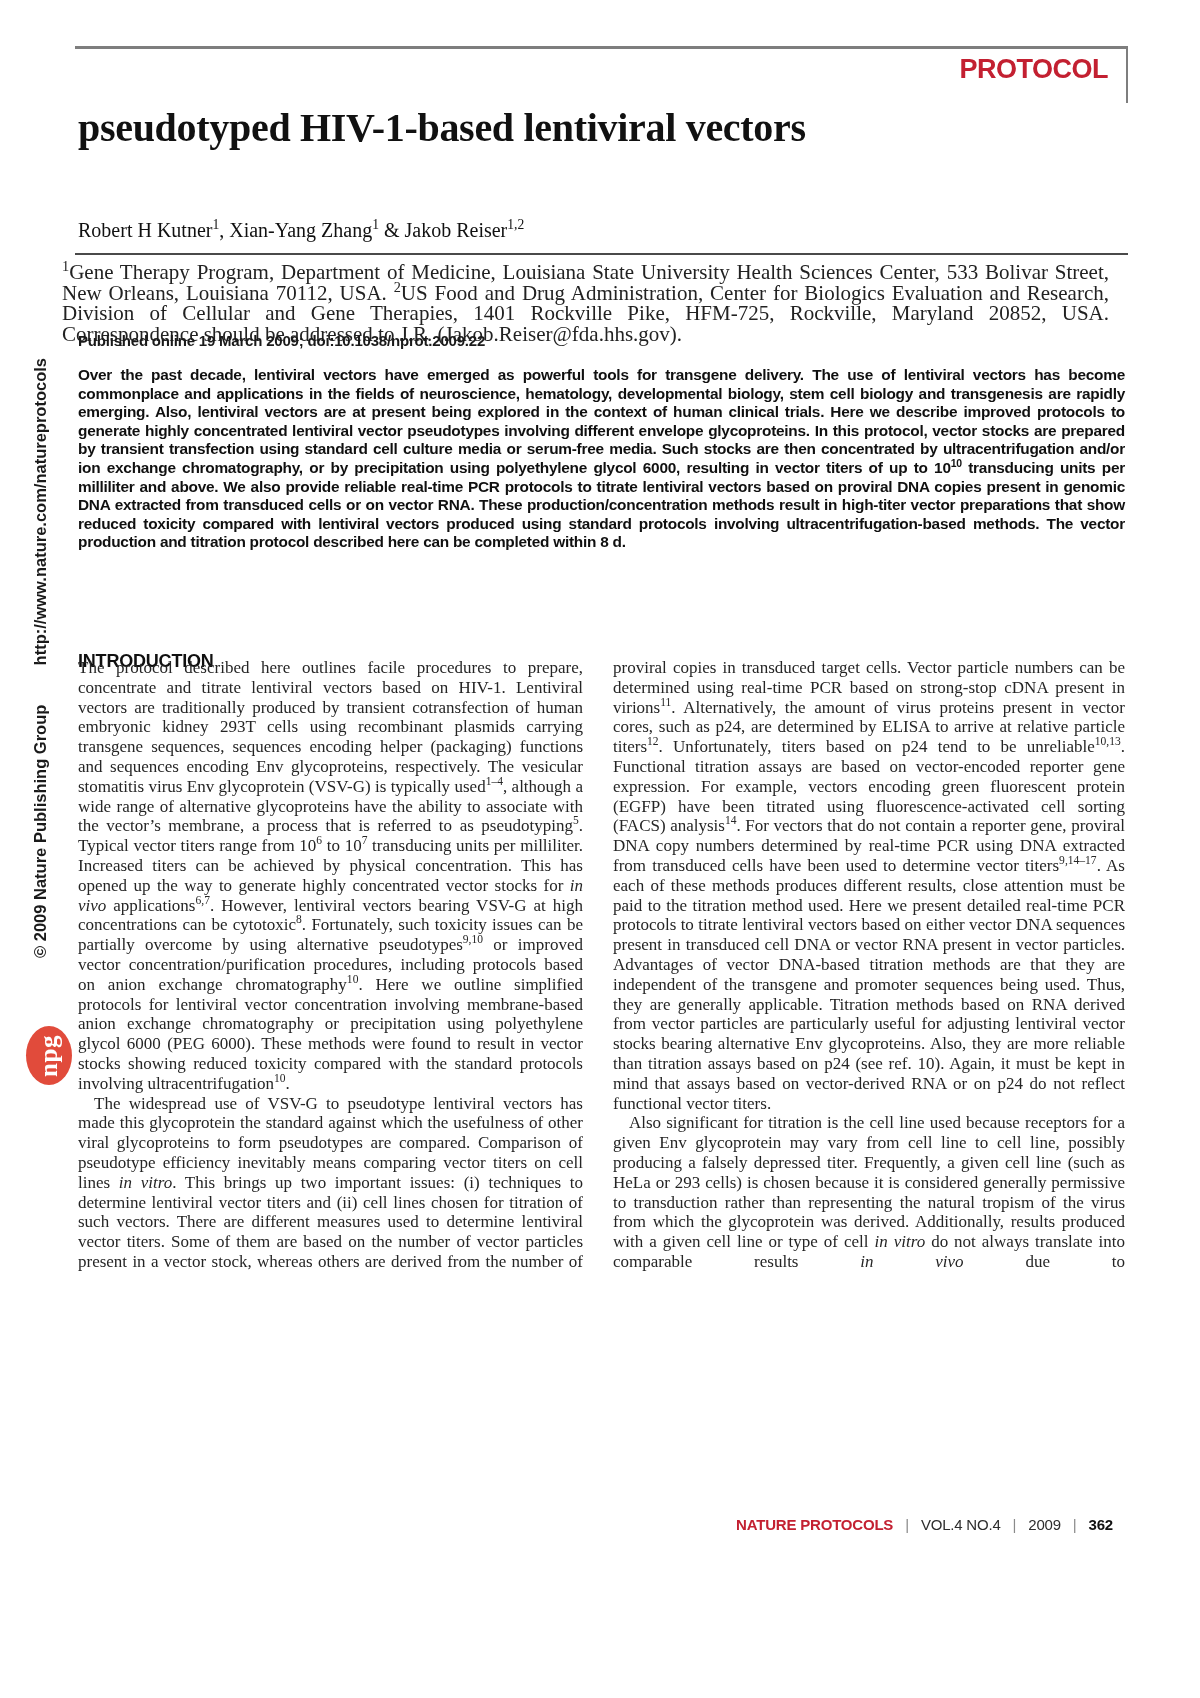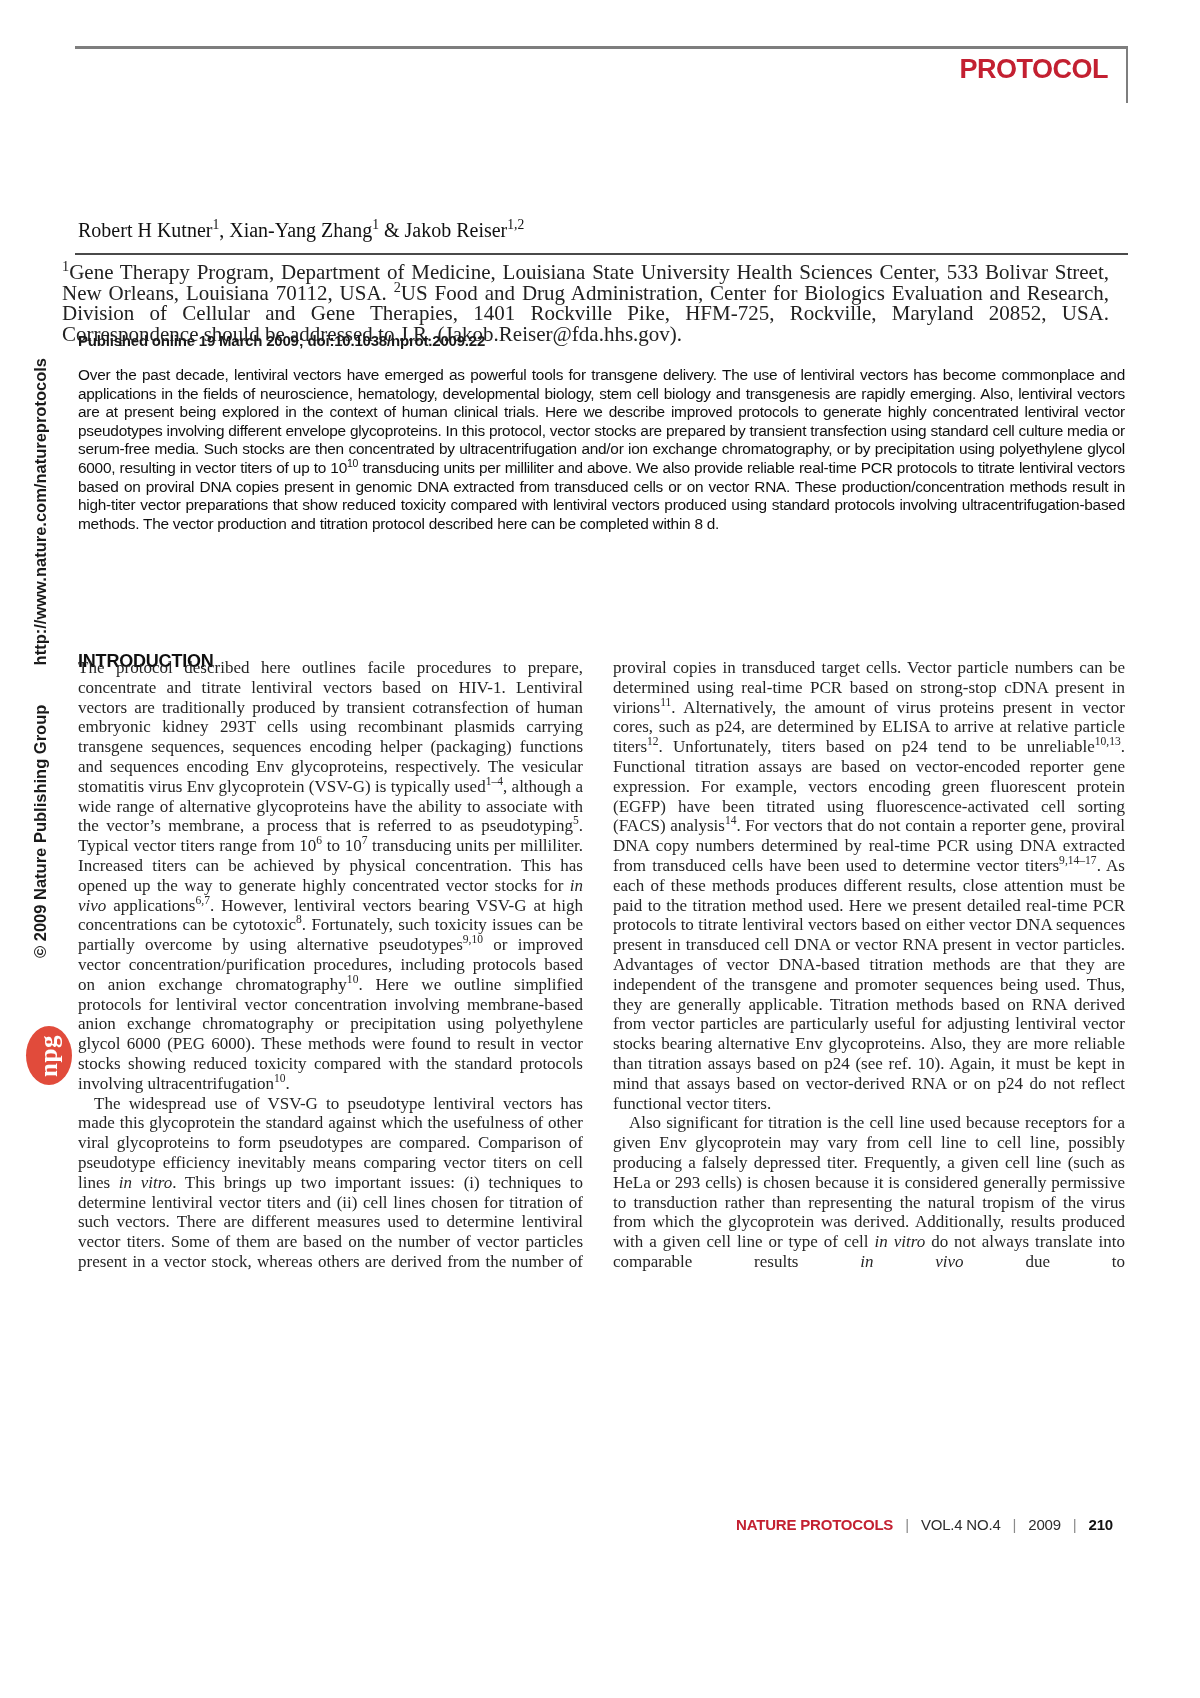--- a/index.html
+++ b/index.html
@@ -40,21 +40,21 @@
   .published {
     position: absolute; left: 78px; top: 332px; width: 1047px;
     font-family: "Liberation Sans", "DejaVu Sans", sans-serif;
     font-weight: bold; font-size: 15px; letter-spacing: -0.2px; color: #1a1a1a;
   }
 
   
   .abstract {
     position: absolute; left: 78px; top: 366px; width: 1047px;
     font-family: "Liberation Sans", "DejaVu Sans", sans-serif;
-    font-weight: normal; font-size: 15.4px; line-height: 18.6px;
+    font-weight: bold; font-size: 15.4px; line-height: 18.6px;
     letter-spacing: -0.25px; text-align: justify; color: #101010;
   }
 
   
   .intro-heading {
     position: absolute; left: 78px; top: 651px;
     font-family: "Liberation Sans", "DejaVu Sans", sans-serif;
     font-weight: bold; font-size: 18px; letter-spacing: -0.2px; color: #101010;
   }
   .columns {
@@ -105,20 +105,21 @@
 </head>
 <body>
 
 <div class="page">
 
   <div class="top-rule"></div>
   <div class="corner-tick"></div>
   <div class="kicker">PROTOCOL</div>
 
   <div class="title">
+    <span style="display:block">pseudotyped HIV-1-based lentiviral vectors</span>
   </div>
   <div class="authors">Robert H Kutner<sup>1</sup>, Xian-Yang Zhang<sup>1</sup> &amp; Jakob Reiser<sup>1,2</sup></div>
   <div class="author-rule"></div>
   <div class="affiliation"><sup>1</sup>Gene Therapy Program, Department of Medicine, Louisiana State University Health Sciences Center, 533 Bolivar Street, New Orleans, Louisiana 70112, USA. <sup>2</sup>US Food and Drug Administration, Center for Biologics Evaluation and Research, Division of Cellular and Gene Therapies, 1401 Rockville Pike, HFM-725, Rockville, Maryland 20852, USA. Correspondence should be addressed to J.R. (Jakob.Reiser@fda.hhs.gov).</div>
   <div class="published">Published online 19 March 2009; doi:10.1038/nprot.2009.22</div>
 
   <div class="abstract">Over the past decade, lentiviral vectors have emerged as powerful tools for transgene delivery. The use of lentiviral vectors has become commonplace and applications in the fields of neuroscience, hematology, developmental biology, stem cell biology and transgenesis are rapidly emerging. Also, lentiviral vectors are at present being explored in the context of human clinical trials. Here we describe improved protocols to generate highly concentrated lentiviral vector pseudotypes involving different envelope glycoproteins. In this protocol, vector stocks are prepared by transient transfection using standard cell culture media or serum-free media. Such stocks are then concentrated by ultracentrifugation and/or ion exchange chromatography, or by precipitation using polyethylene glycol 6000, resulting in vector titers of up to 10<sup>10</sup> transducing units per milliliter and above. We also provide reliable real-time PCR protocols to titrate lentiviral vectors based on proviral DNA copies present in genomic DNA extracted from transduced cells or on vector RNA. These production/concentration methods result in high-titer vector preparations that show reduced toxicity compared with lentiviral vectors produced using standard protocols involving ultracentrifugation-based methods. The vector production and titration protocol described here can be completed within 8 d.</div>
 
   <div class="intro-heading">INTRODUCTION</div>
   <div class="columns">
@@ -140,16 +141,16 @@
     <span>npg</span>
   </div>
 
   <div class="footer">
     <span class="journal">NATURE PROTOCOLS</span>
     <span class="sep">|</span>
     <span>VOL.4 NO.4</span>
     <span class="sep">|</span>
     <span>2009</span>
     <span class="sep">|</span>
-    <span class="page-num">210</span>
+    <span class="page-num">362</span>
   </div>
 
 </div>
 
 </body></html>

